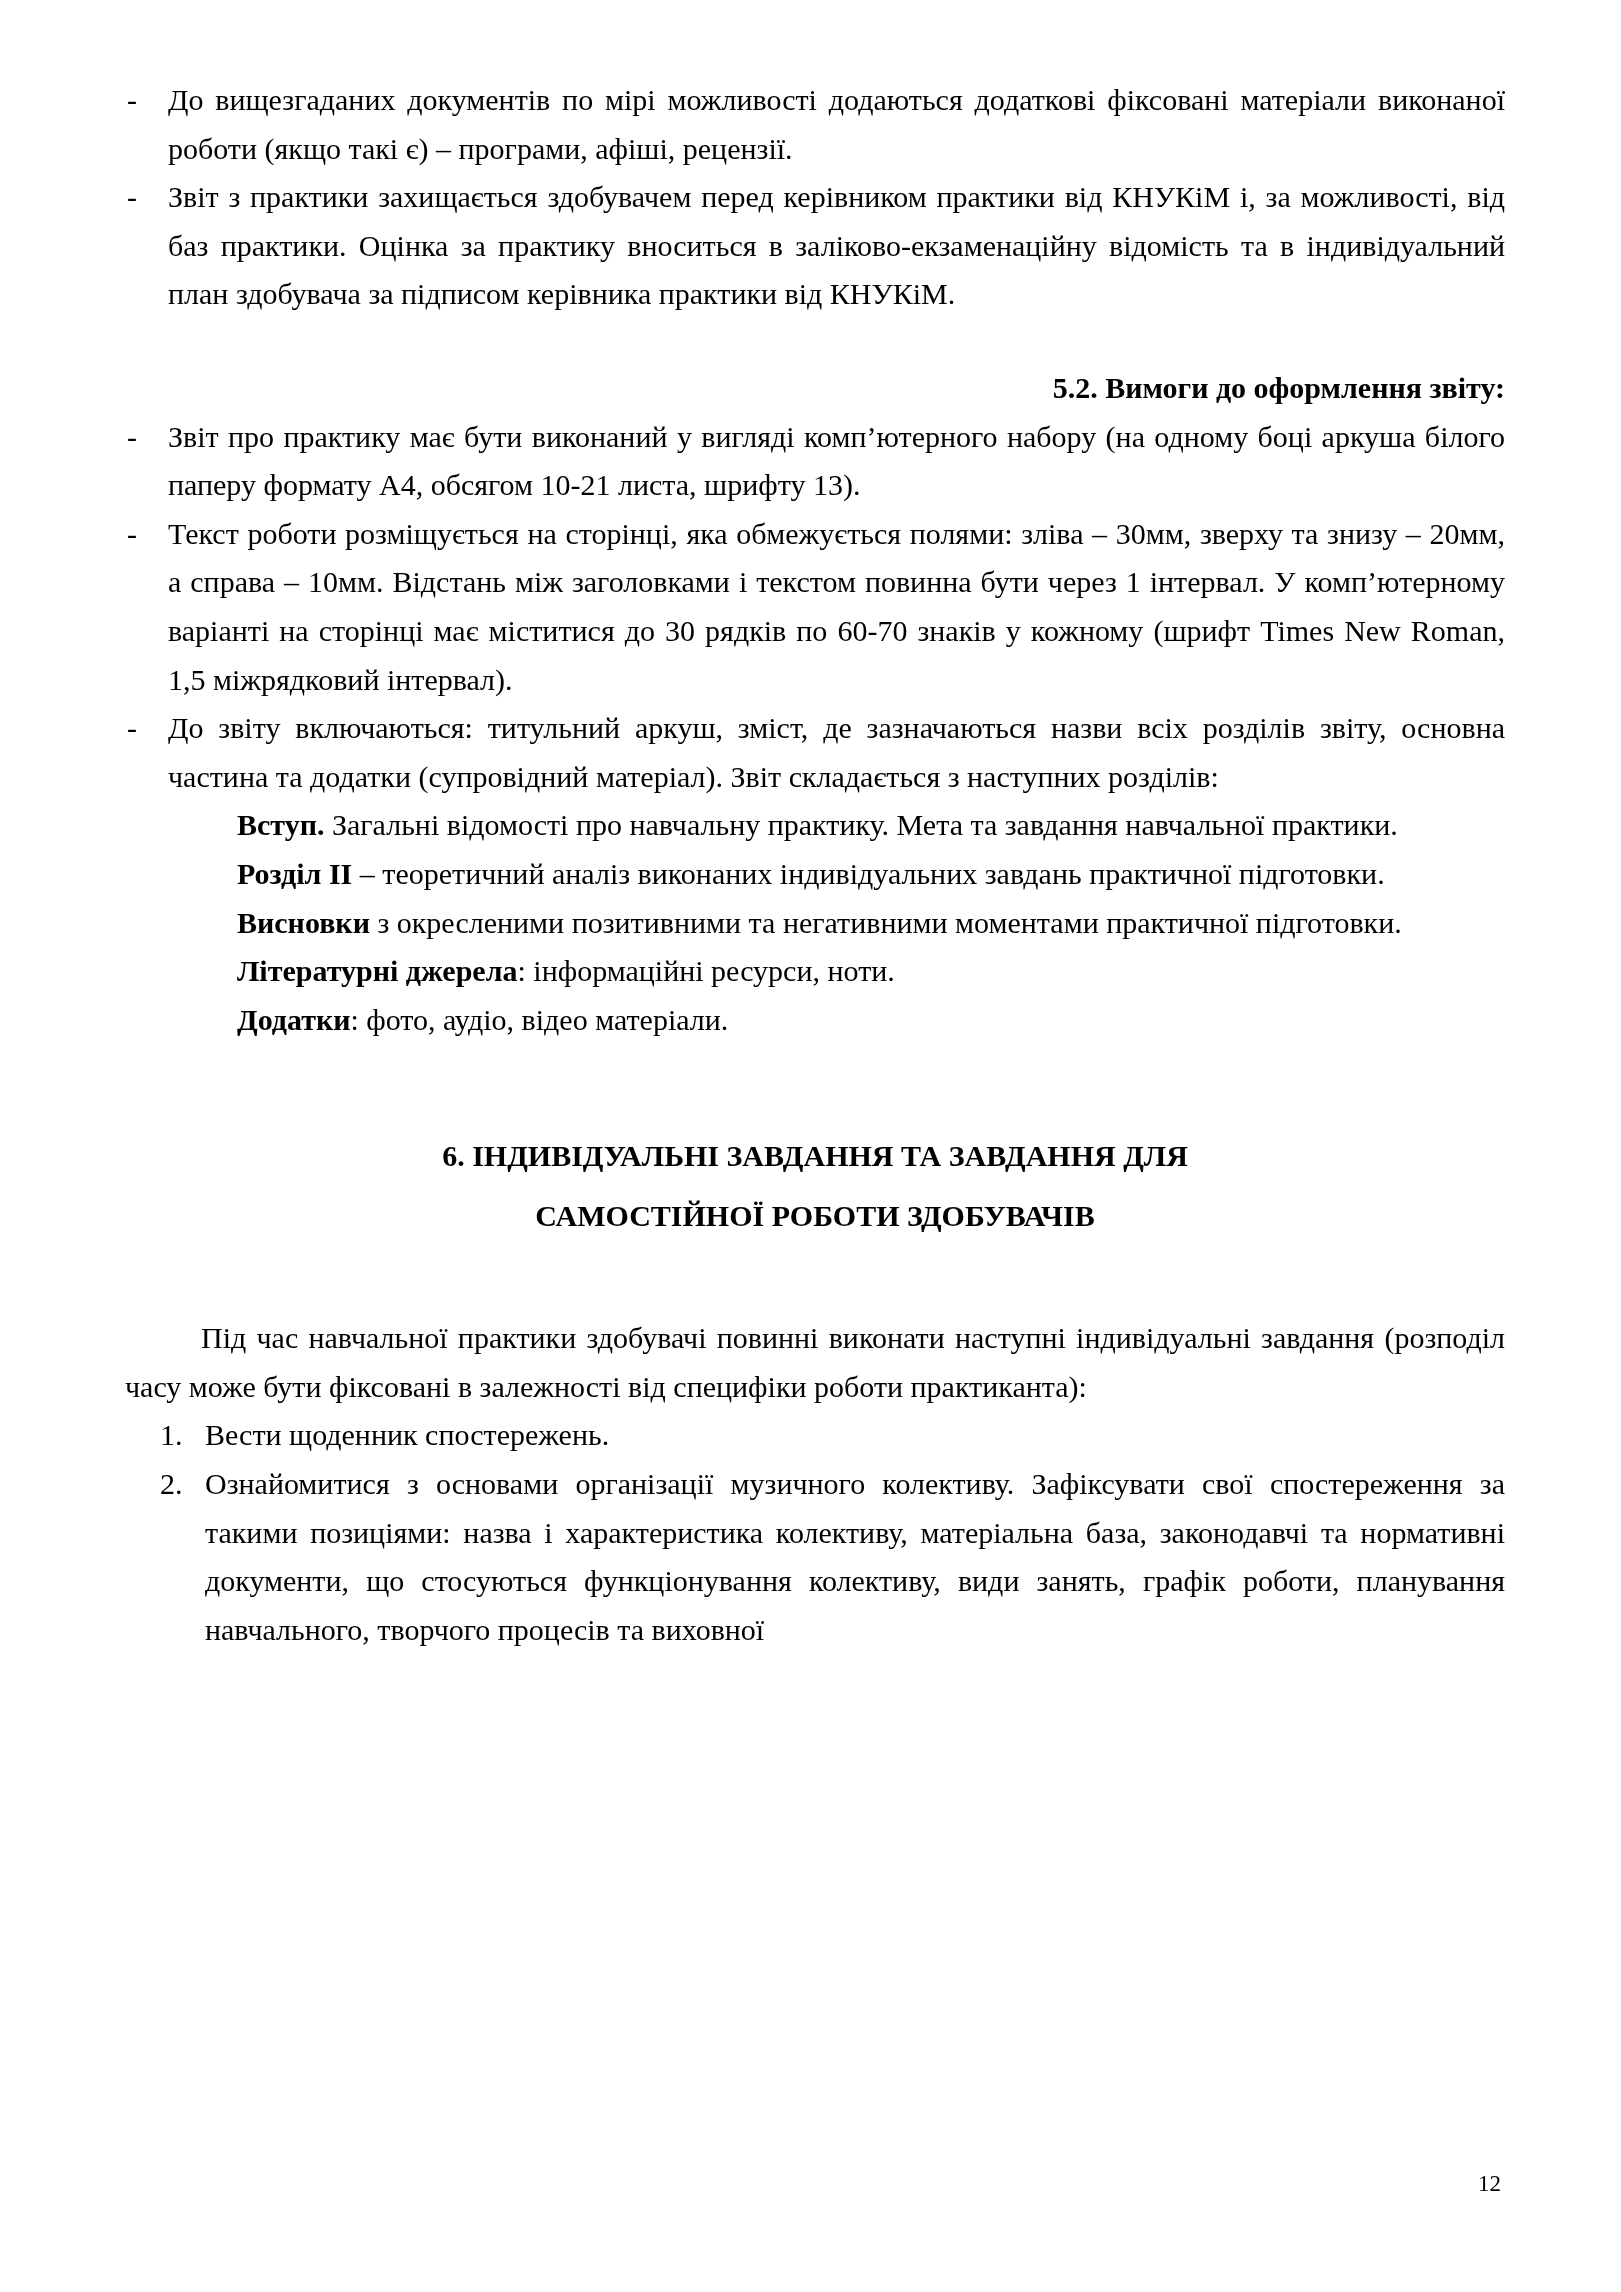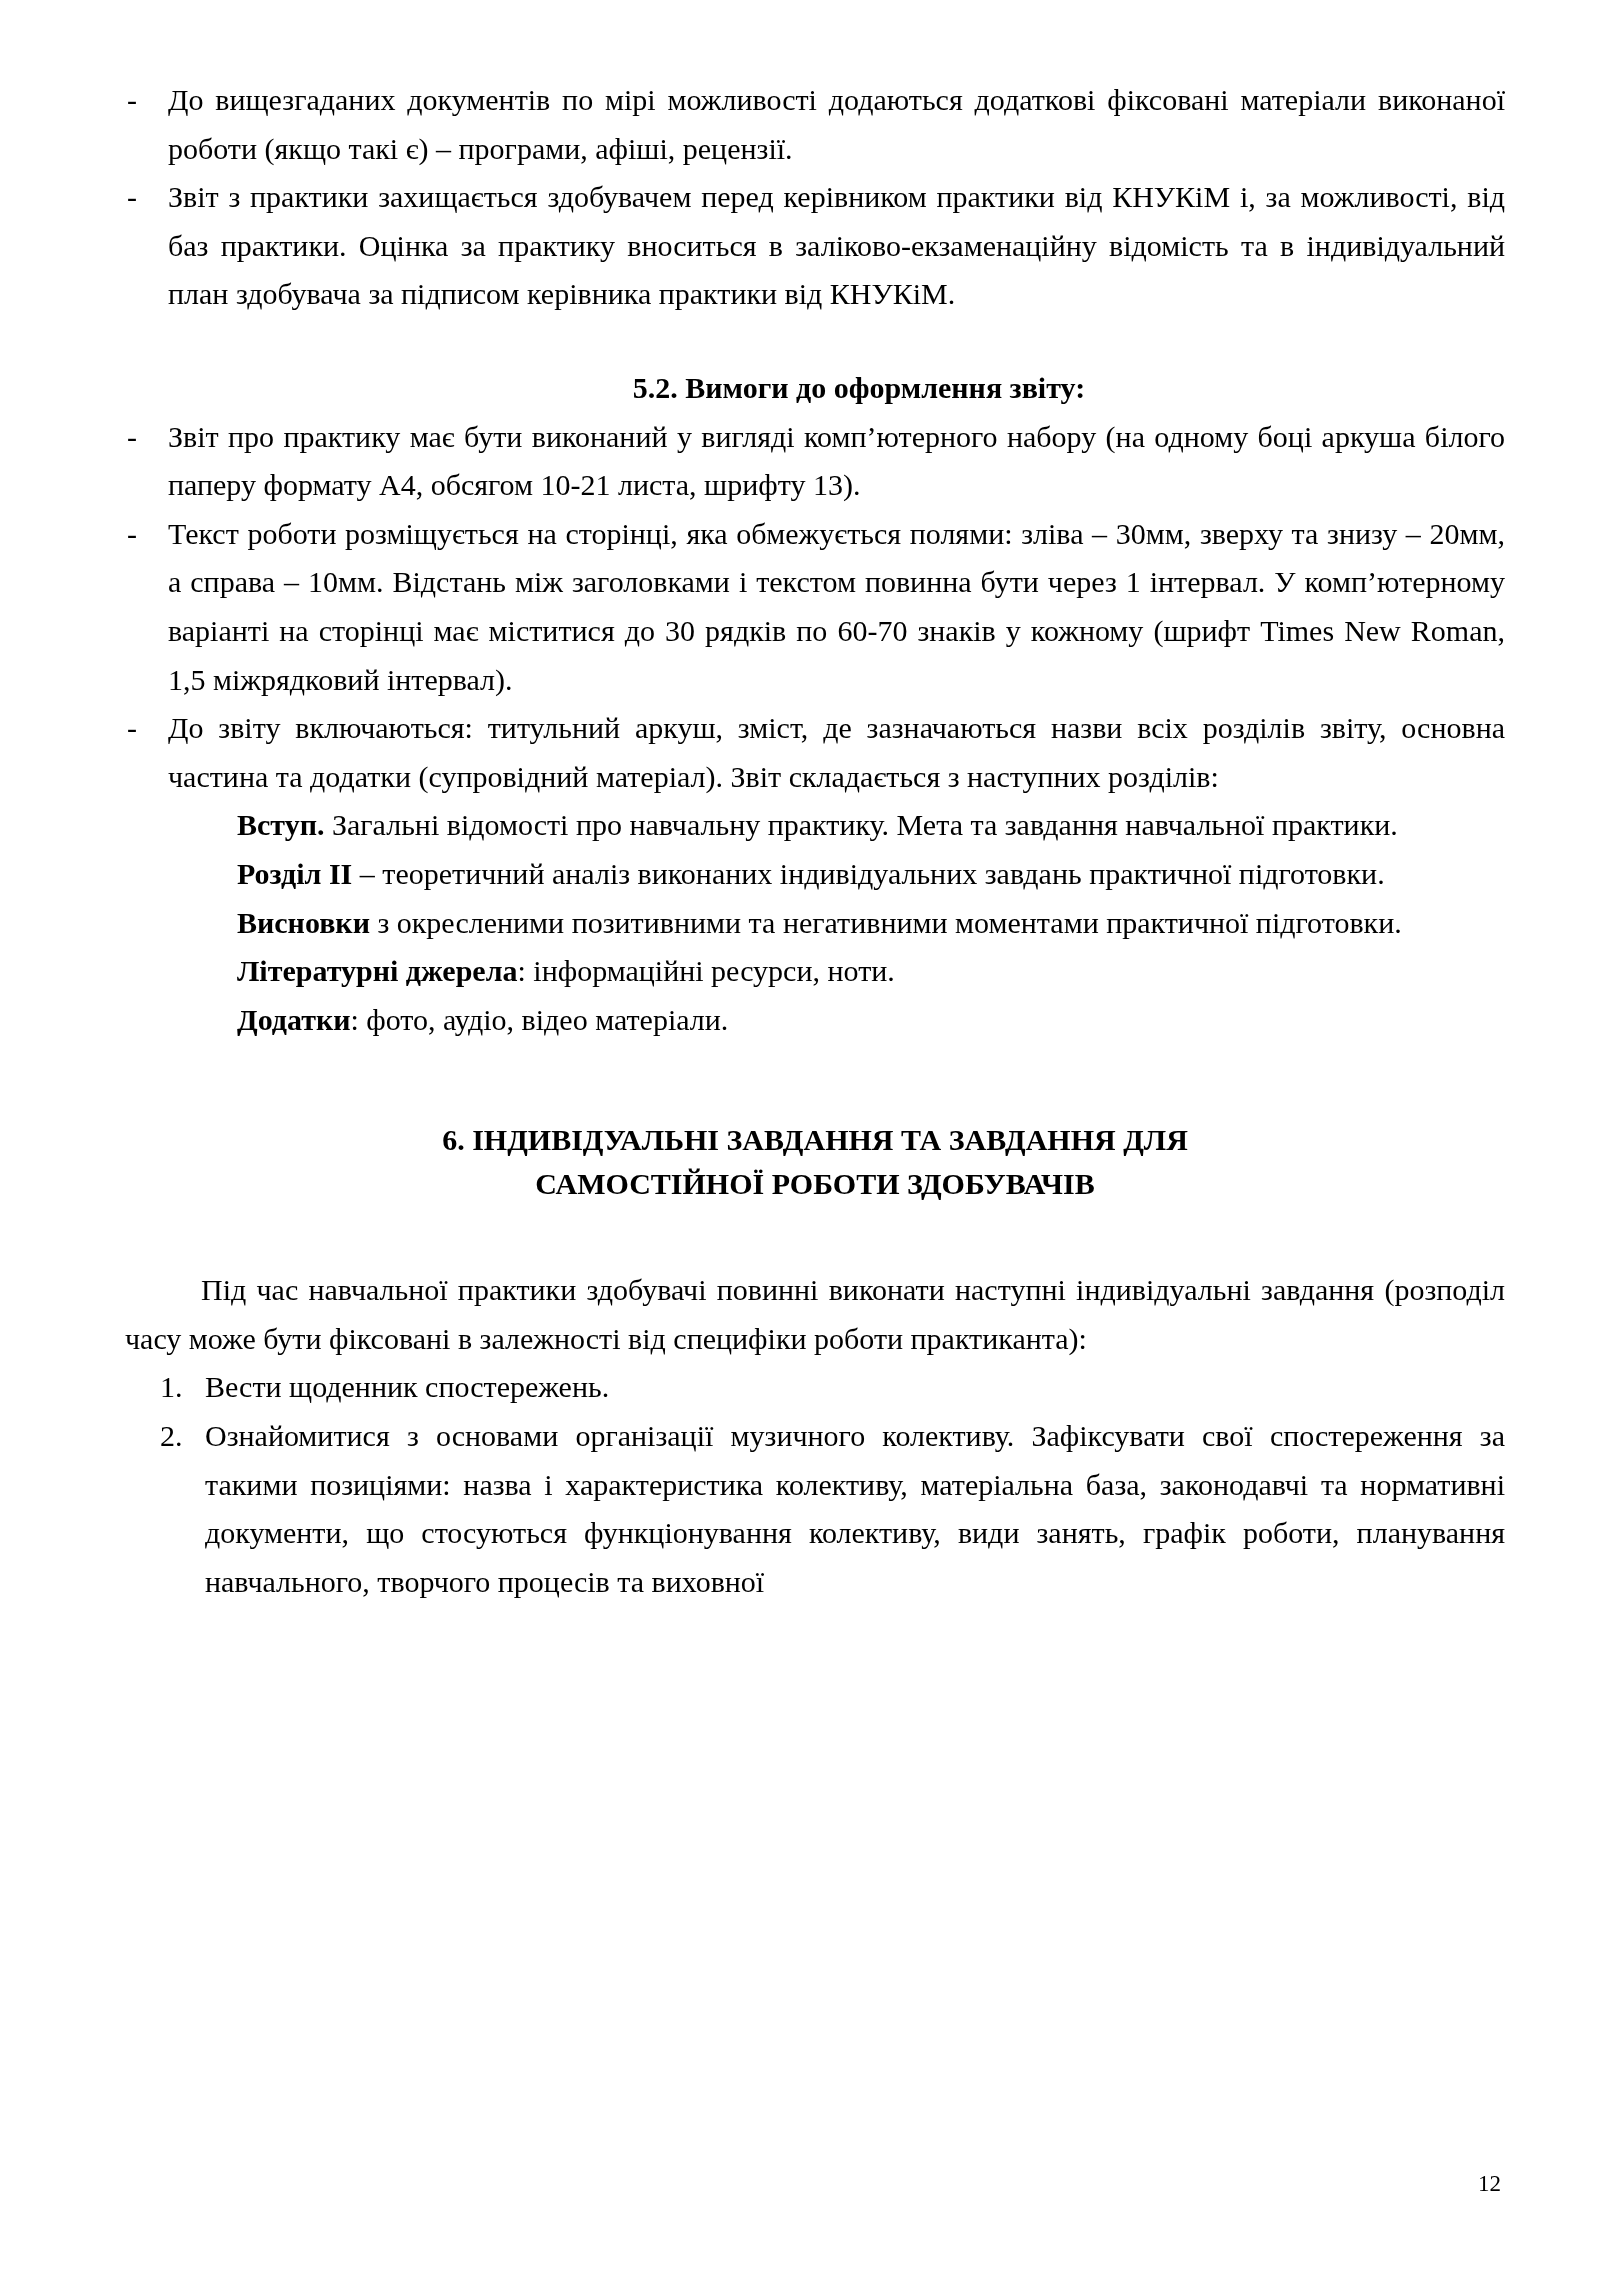--- a/index.html
+++ b/index.html
@@ -56,25 +56,25 @@
   .para-indent {
     margin: 0;
     text-indent: 76px;
     text-align: justify;
   }
 
   .sub-heading {
     margin: 0;
     font-weight: bold;
     text-indent: 88px;
-    text-align: center;
+    text-align: right;
   }
 
   .center-heading {
-    margin: 0;
+    margin: 16px;
     font-weight: bold;
     text-align: center;
     line-height: 1.45;
   }
 
   b, .b { font-weight: bold; margin-left: 36px; }
   .spacer-md { height: 45px; }
   .spacer-lg { height: 61px; }
   .spacer-xl { height: 74px; }
 

